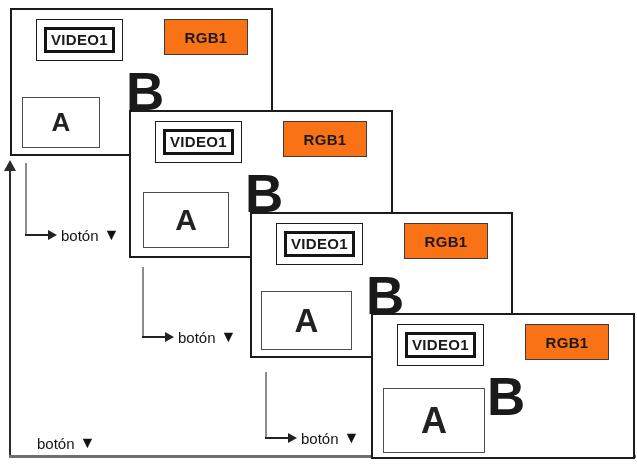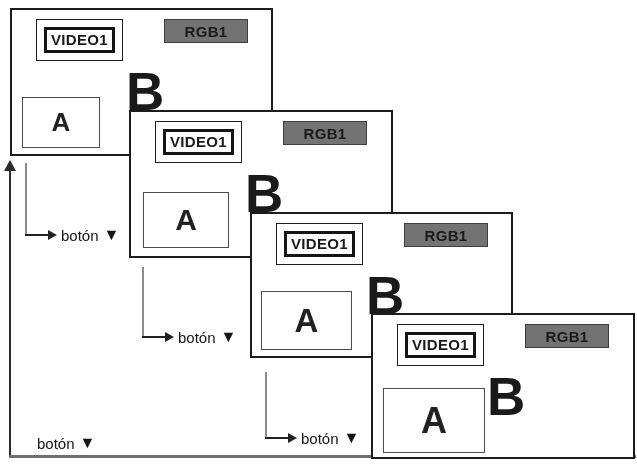--- a/index.html
+++ b/index.html
@@ -15,22 +15,22 @@
   
   .screen{position:absolute;background:#fff;border:2.5px solid #1c1c1c;box-sizing:border-box;}
   .screen-1{left:10px;top:8px;width:263px;height:148px;}
   .screen-2{left:129px;top:110px;width:264px;height:148px;}
   .screen-3{left:250px;top:212px;width:263px;height:146px;}
   .screen-4{left:371px;top:313px;width:264px;height:146px;}
   
   .video-badge{position:absolute;left:24px;top:9px;border:1.5px solid #1c1c1c;background:#fff;padding:7px;}
   .video-badge-inner{display:block;border:3px solid #141414;padding:1px 4px;
     font-size:15px;font-weight:bold;letter-spacing:.3px;line-height:1.2;}
-  .rgb-badge{position:absolute;left:152px;top:9px;width:84px;height:24px;border:1.5px solid #3d3d3d;
-    background:#737373;box-sizing:border-box;display:flex;align-items:center;justify-content:center;
+  .rgb-badge{position:absolute;left:152px;top:9px;width:84px;height:36px;border:1.5px solid #3d3d3d;
+    background:#f97316;box-sizing:border-box;display:flex;align-items:center;justify-content:center;
     font-size:15px;font-weight:bold;letter-spacing:.3px;}
   
   .main-letter{position:absolute;left:114px;top:55px;font-size:53px;font-weight:bold;line-height:1;color:#1a1a1a;}
   
   .pip-box{position:absolute;border:1.5px solid #4c4c4c;background:#fff;box-sizing:border-box;
     display:flex;align-items:center;justify-content:center;font-weight:bold;color:#222;}
   .screen-1 .pip-box{left:10px;top:87px;width:78px;height:51px;font-size:26px;}
   .screen-2 .pip-box{left:12px;top:80px;width:86px;height:56px;font-size:30px;}
   .screen-3 .pip-box{left:9px;top:77px;width:91px;height:59px;font-size:33px;}
   .screen-4 .pip-box{left:10px;top:73px;width:102px;height:65px;font-size:36px;}

